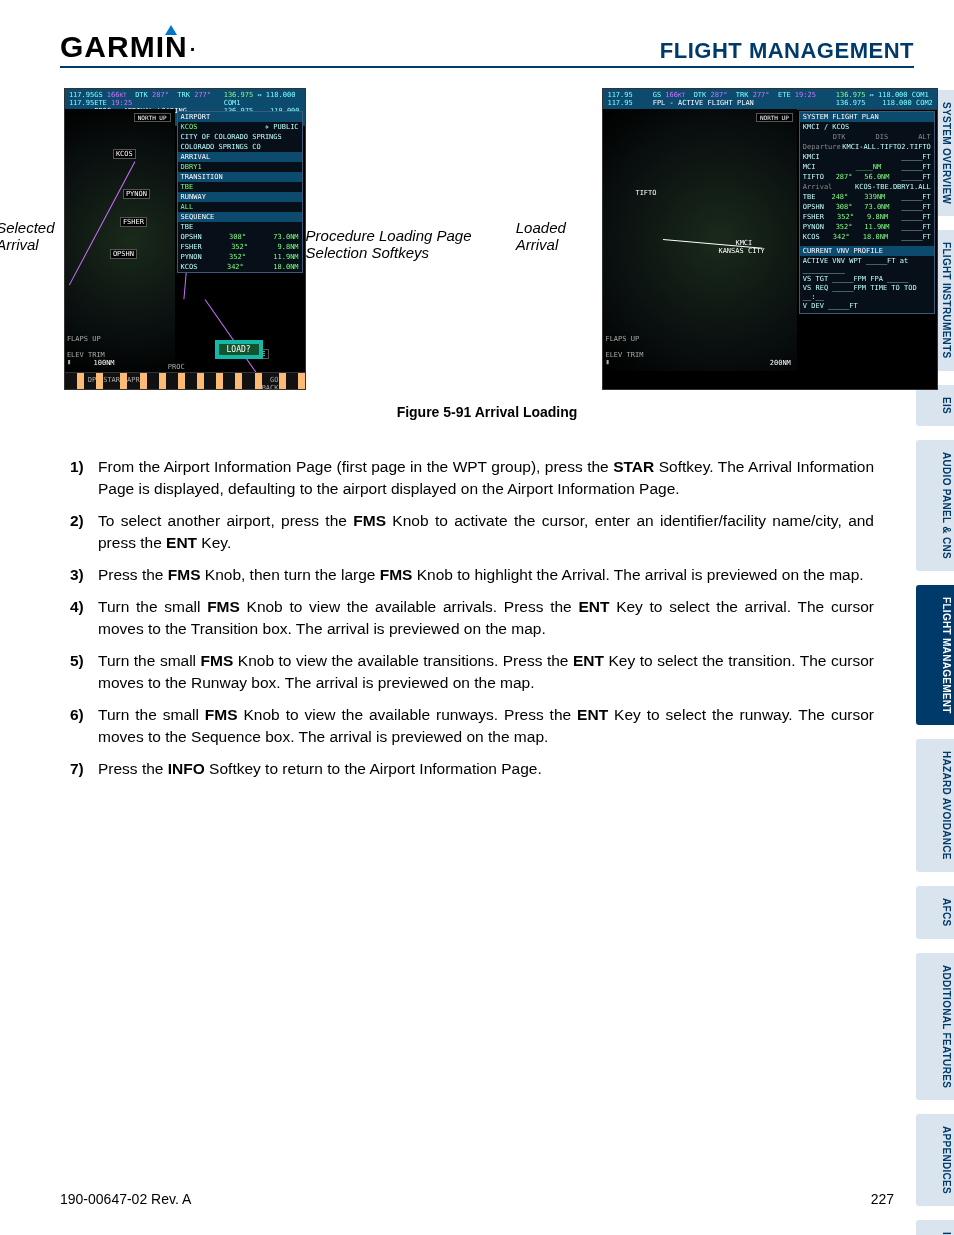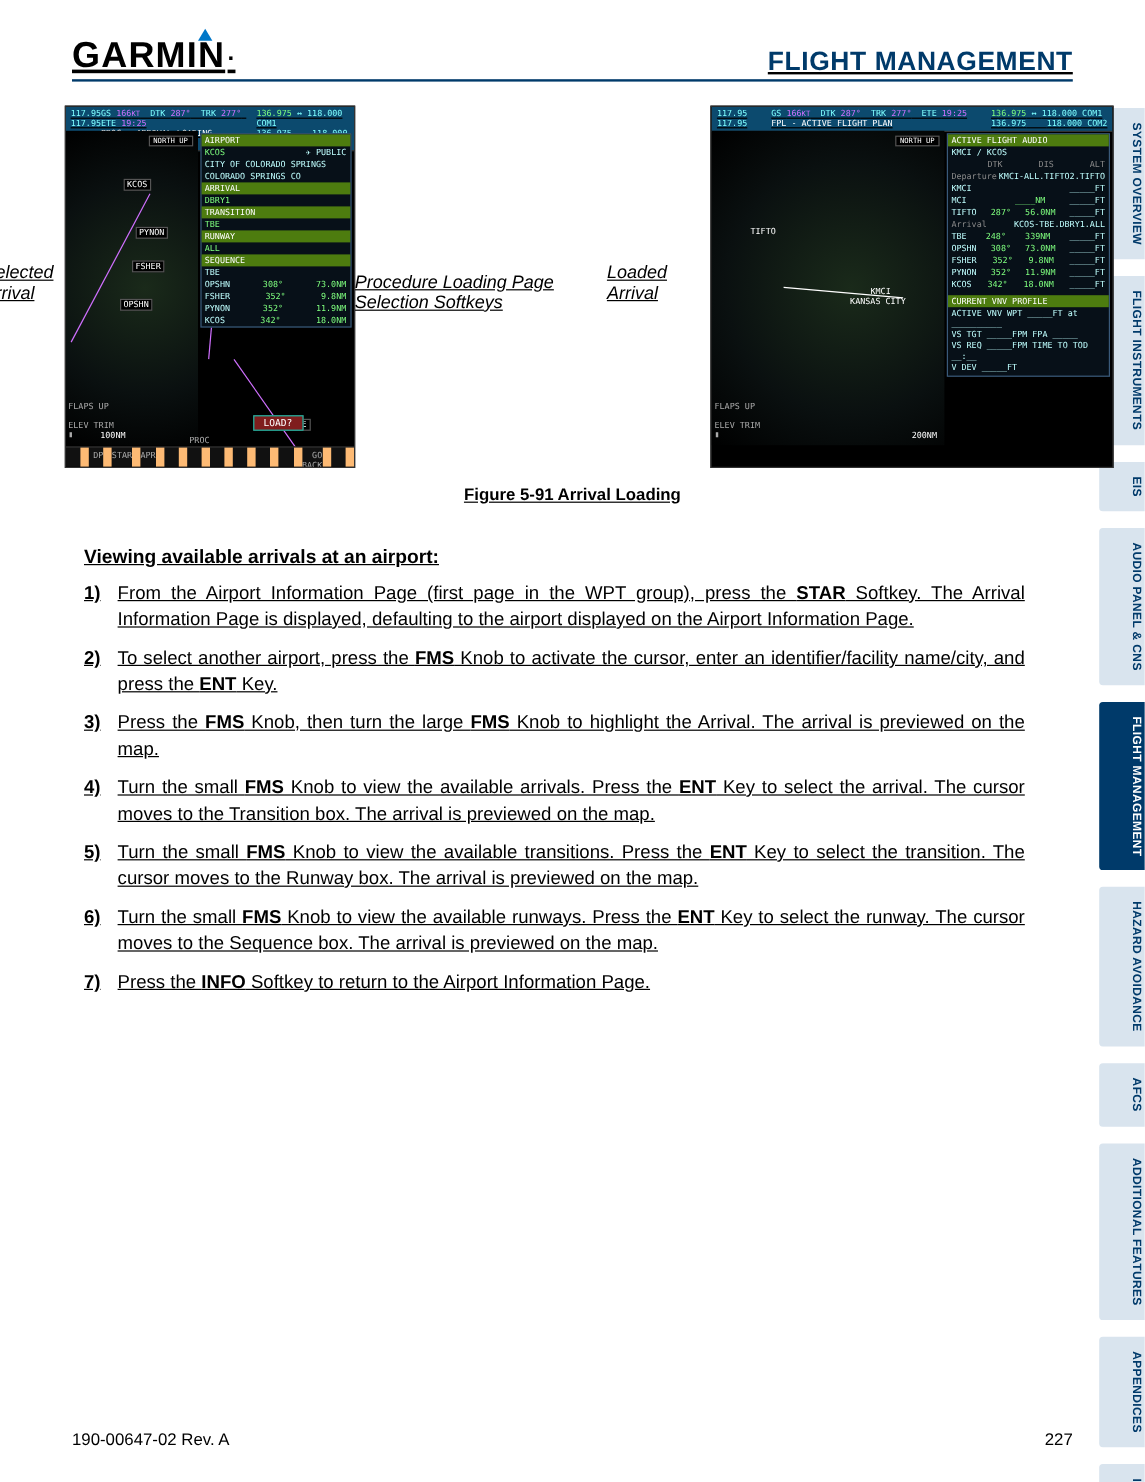--- a/index.html
+++ b/index.html
@@ -5,25 +5,24 @@
   body {
     margin: 0;
     font-family: "Myriad Pro", "Segoe UI", Arial, sans-serif;
     background: #fff;
     width: 954px;
     height: 1235px;
     position: relative;
     color: #000;
   }
   .page {
-    padding: 30px 60px 30px 60px;
+    padding: 30px 40px 30px 60px;
     position: relative;
     height: 100%;
     box-sizing: border-box;
-    text-decoration: underline;
   }
   .header {
     display: flex;
     justify-content: space-between;
     align-items: flex-end;
     border-bottom: 2px solid #003a6a;
     padding-bottom: 2px;
     margin-bottom: 20px;
   }
   .logo {
@@ -123,21 +122,21 @@
   }
   .rightbox {
     position:absolute;
     top:22px; right:2px;
     width:124px;
     border:1px solid #3a5a7a;
     background:#071018;
     color:#bfffff;
     font-size:7px;
   }
-  .rightbox .hdr { background:#4d7c0f; color:#fff; padding:1px 3px; font-size:7px;}
+  .rightbox .hdr { background:#0c4a6e; color:#fff; padding:1px 3px; font-size:7px;}
   .rightbox .row { padding:1px 3px; display:flex; justify-content:space-between;}
   .rightbox .row .v { color:#7fff7f;}
   .softkeys {
     position:absolute;
     bottom:0; left:0; right:0;
     height:16px;
     display:flex;
     background:#111;
     border-top:1px solid #333;
   }
@@ -154,25 +153,25 @@
     left:2px;
     bottom:22px;
     font-size:7px;
     color:#aaa;
     line-height:1.1;
   }
   .loadbtn {
     position:absolute;
     right:42px;
     bottom:30px;
-    background:#7f1d1d;
+    background:#14532d;
     color:#fff;
     font-size:8px;
     padding:1px 8px;
-    border:1px solid #14b8a6;
+    border:4px solid #14b8a6;
   }
   .northup {
     position:absolute;
     top:24px;
     right:134px;
     background:#000;
     border:1px solid #555;
     color:#fff;
     font-size:6px;
     padding:0 3px;
@@ -330,21 +329,21 @@
         </div>
         <div class="mapbg" style="right:140px;">
           <div class="line" style="top:130px;left:60px;width:100px;transform:rotate(5deg);background:#fff;"></div>
           <div class="wp" style="top:80px;left:30px;border:none;background:transparent;color:#fff">TIFTO</div>
           <div class="wp" style="top:130px;left:130px;border:none;background:transparent;color:#fff">KMCI</div>
           <div style="position:absolute;top:138px;left:115px;color:#fff;font-size:7px;">KANSAS CITY</div>
           <div style="position:absolute;bottom:4px;right:6px;color:#fff;font-size:7px;">200NM</div>
         </div>
         <div class="northup" style="right:144px;">NORTH UP</div>
         <div class="rightbox" style="width:134px;">
-          <div class="hdr">ACTIVE FLIGHT AUDIO</div>
+          <div class="hdr">SYSTEM FLIGHT PLAN</div>
           <div class="row">
               <span>KMCI / KCOS</span>
             </div>
           <div class="row" style="color:#888;">
               <span></span>
               <span>DTK</span>
               <span>DIS</span>
               <span>ALT</span>
             </div>
           <div class="row">
@@ -417,21 +416,20 @@
         </div>
         <div class="flaps"><span>FLAPS
 UP</span><br><br><span>ELEV
 TRIM</span><br>▮</div>
       </div>
     </div>
   </div>
 
   <div class="fig-caption">Figure 5-91  Arrival Loading</div>
 
-  <div class="proc-heading">Viewing available arrivals at an airport:</div>
   <div class="steps" id="steps">
       <div class="step">
         <div class="num">1)</div>
         <div class="txt">From the Airport Information Page (first page in the WPT group), press the <b>STAR</b> Softkey.  The Arrival Information Page is displayed, defaulting to the airport displayed on the Airport Information Page.</div>
       </div>
       <div class="step">
         <div class="num">2)</div>
         <div class="txt">To select another airport, press the <b>FMS</b> Knob to activate the cursor, enter an identifier/facility name/city, and press the <b>ENT</b> Key.</div>
       </div>
       <div class="step">

